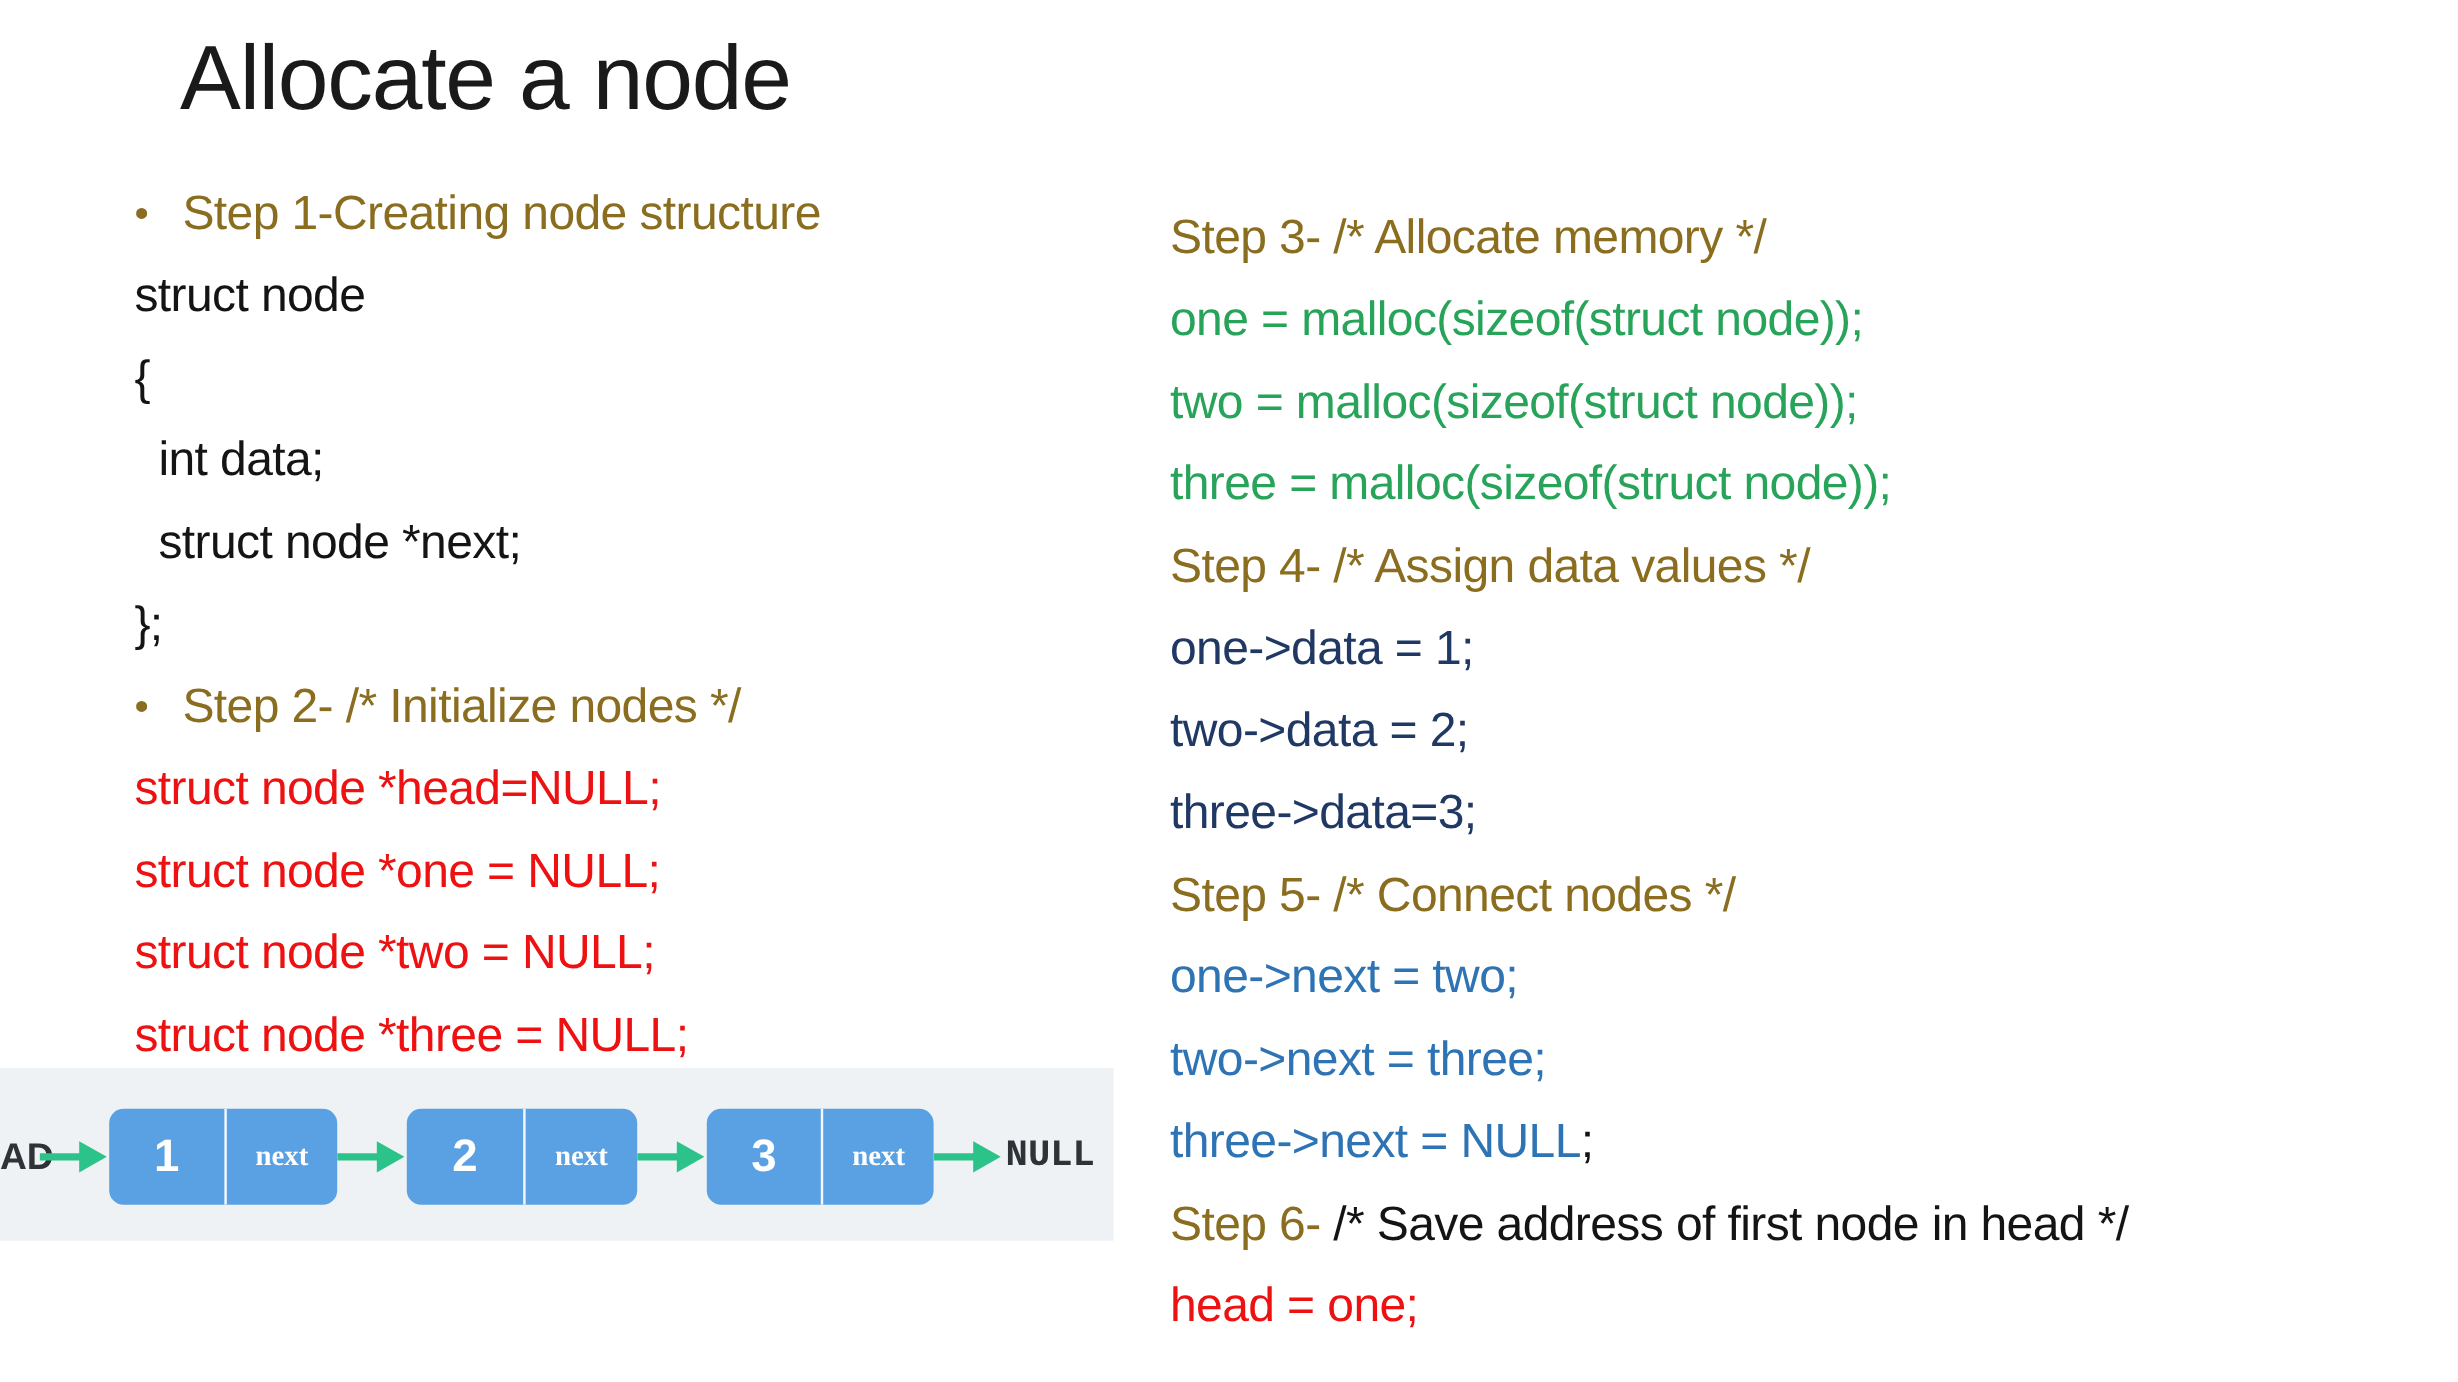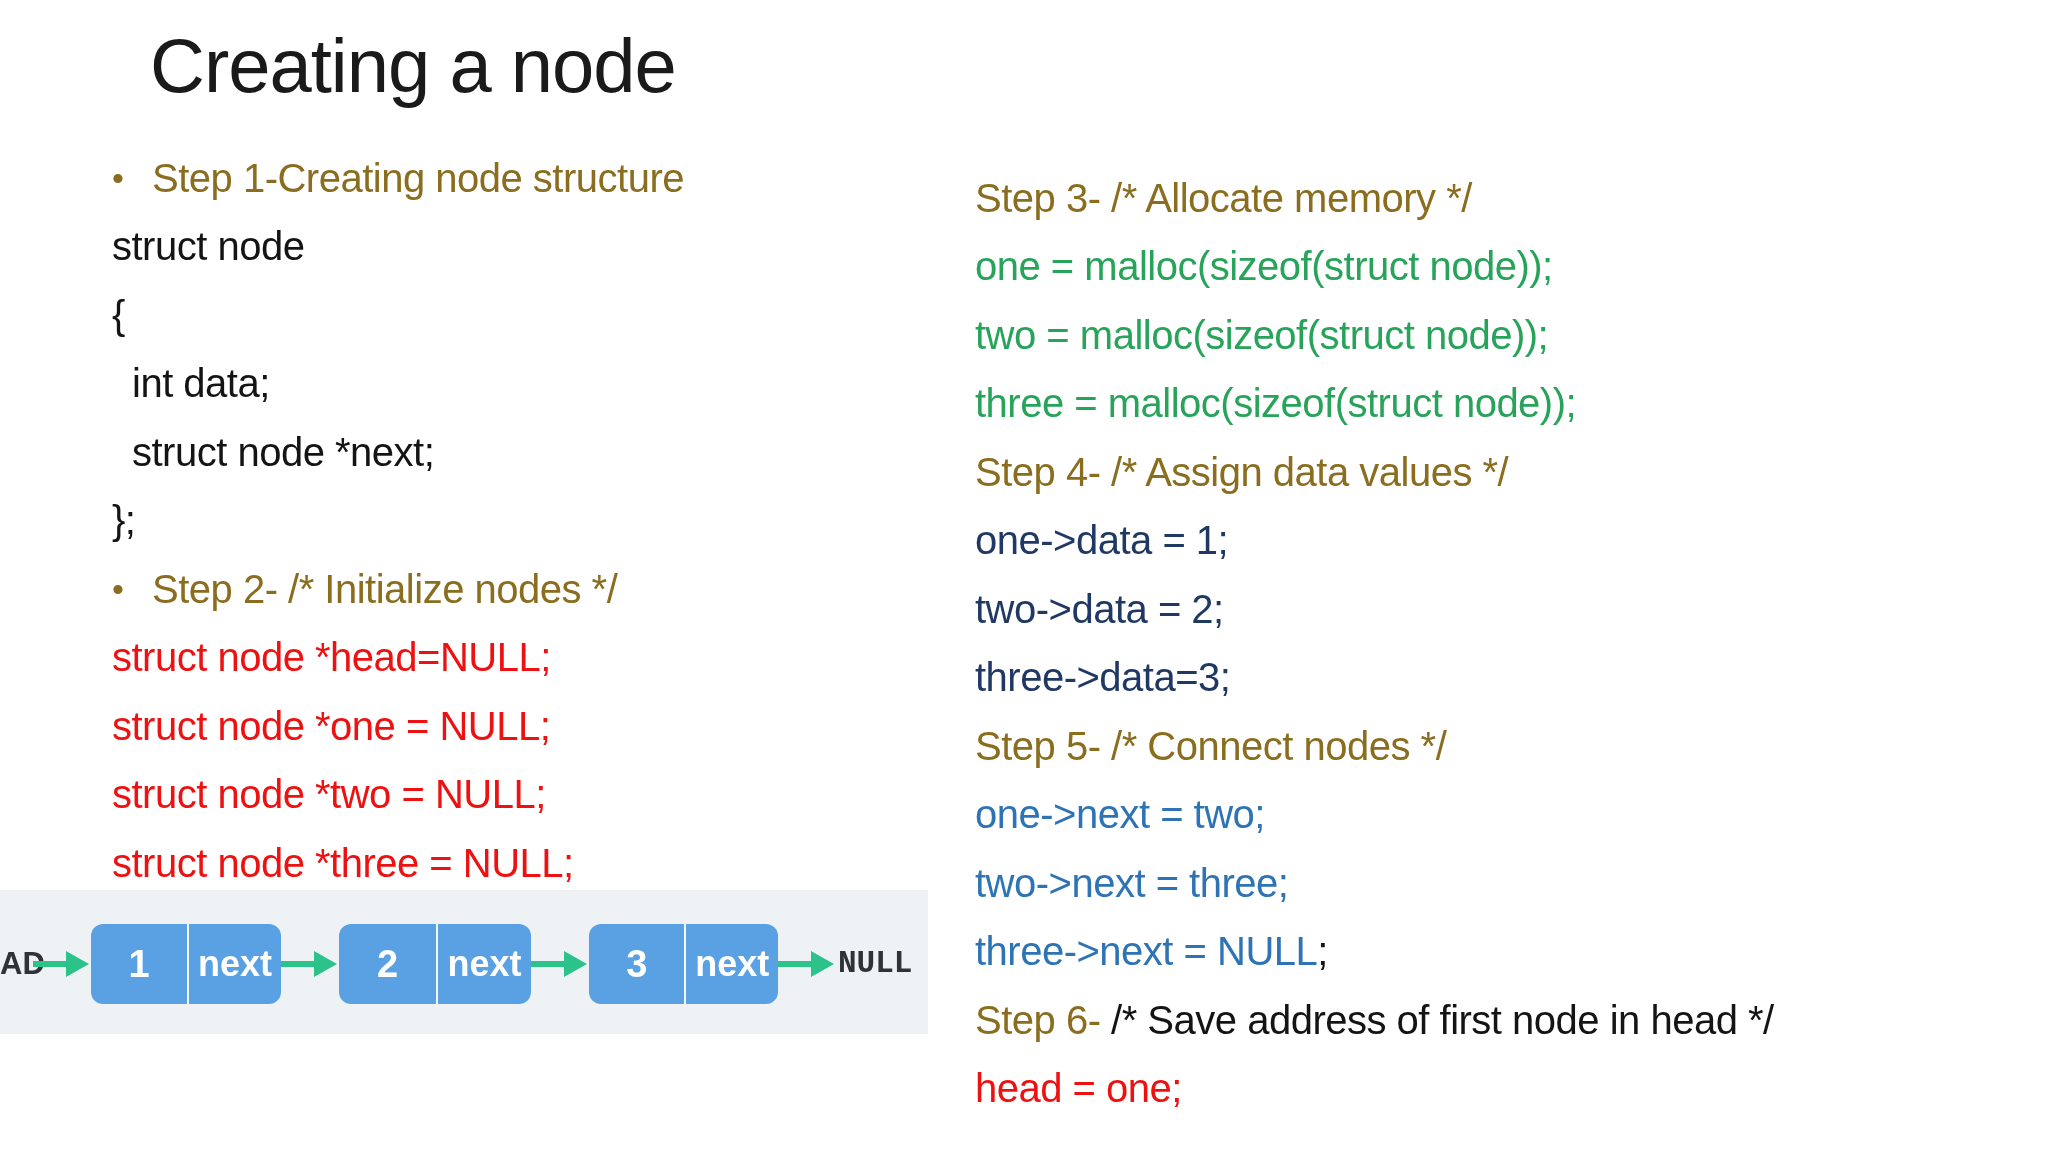--- a/index.html
+++ b/index.html
@@ -37,33 +37,33 @@
   .dlabel.null{left:838px;font-family:Liberation Mono, monospace;}
   .node{
     position:absolute;top:34px;height:80px;border-radius:12px;
     background:var(--c-box_blue);display:flex;overflow:hidden;
   }
   .node.n1{left:91px;width:190px;}
   .node.n2{left:339px;width:192px;}
   .node.n3{left:589px;width:189px;}
   .cell{display:flex;align-items:center;justify-content:center;color:#ffffff;font-weight:700;}
   .cell.data{width:50.5%;border-right:2.5px solid rgba(255,255,255,.95);font-size:38px;}
-  .cell.ptr{flex:1;font-size:36px;}
+  .cell.ptr{flex:1;font-size:24px;font-family:Liberation Serif, serif;}
   .arrow{position:absolute;top:59px;width:56px;height:30px;}
   .arrow.a1{left:33px;}
   .arrow.a2{left:281px;}
   .arrow.a3{left:531px;}
   .arrow.a4{left:778px;}
   .arrow line{stroke:var(--c-arrow_green);stroke-width:6;}
   .arrow polygon{fill:var(--c-arrow_green);}
 </style>
 </head>
 <body>
 
-<div class="title">Creating a node</div>
+<div class="title">Allocate a node</div>
 
 <div class="col col-left"><div class="line"><span class="bullet">•</span><span style="color: rgb(138, 109, 30);">Step 1-Creating node structure</span></div><div class="line"><span style="color: rgb(20, 20, 20);">struct node</span></div><div class="line"><span style="color: rgb(20, 20, 20);">{</span></div><div class="line indent"><span style="color: rgb(20, 20, 20);">int data;</span></div><div class="line indent"><span style="color: rgb(20, 20, 20);">struct node *next;</span></div><div class="line"><span style="color: rgb(20, 20, 20);">};</span></div><div class="line"><span class="bullet">•</span><span style="color: rgb(138, 109, 30);">Step 2- /* Initialize nodes */</span></div><div class="line"><span style="color: rgb(238, 17, 17);">struct node *head=NULL;</span></div><div class="line"><span style="color: rgb(238, 17, 17);">struct node *one = NULL;</span></div><div class="line"><span style="color: rgb(238, 17, 17);">struct node *two = NULL;</span></div><div class="line"><span style="color: rgb(238, 17, 17);">struct node *three = NULL;</span></div></div>
 
 <div class="col col-right"><div class="line"><span style="color: rgb(138, 109, 30);">Step 3- /* Allocate memory */</span></div><div class="line"><span style="color: rgb(39, 163, 90);">one = malloc(sizeof(struct node));</span></div><div class="line"><span style="color: rgb(39, 163, 90);">two = malloc(sizeof(struct node));</span></div><div class="line"><span style="color: rgb(39, 163, 90);">three = malloc(sizeof(struct node));</span></div><div class="line"><span style="color: rgb(138, 109, 30);">Step 4- /* Assign data values */</span></div><div class="line"><span style="color: rgb(32, 56, 100);">one-&gt;data = 1;</span></div><div class="line"><span style="color: rgb(32, 56, 100);">two-&gt;data = 2;</span></div><div class="line"><span style="color: rgb(32, 56, 100);">three-&gt;data=3;</span></div><div class="line"><span style="color: rgb(138, 109, 30);">Step 5- /* Connect nodes */</span></div><div class="line"><span style="color: rgb(46, 116, 181);">one-&gt;next = two;</span></div><div class="line"><span style="color: rgb(46, 116, 181);">two-&gt;next = three;</span></div><div class="line"><span style="color: rgb(46, 116, 181);">three-&gt;next = NULL</span><span style="color: rgb(20, 20, 20);">;</span></div><div class="line"><span style="color: rgb(138, 109, 30);">Step 6- </span><span style="color: rgb(20, 20, 20);">/* Save address of first node in head */</span></div><div class="line"><span style="color: rgb(238, 17, 17);">head = one;</span></div></div>
 
 <div class="diagram">
   <div class="dlabel head">AD</div>
 
   <svg class="arrow a1" viewBox="0 0 56 30">
     <line x1="0" y1="15" x2="36" y2="15"></line>

